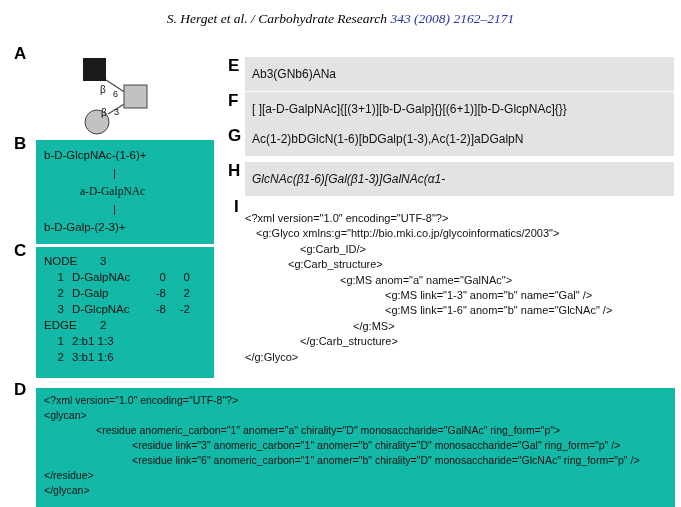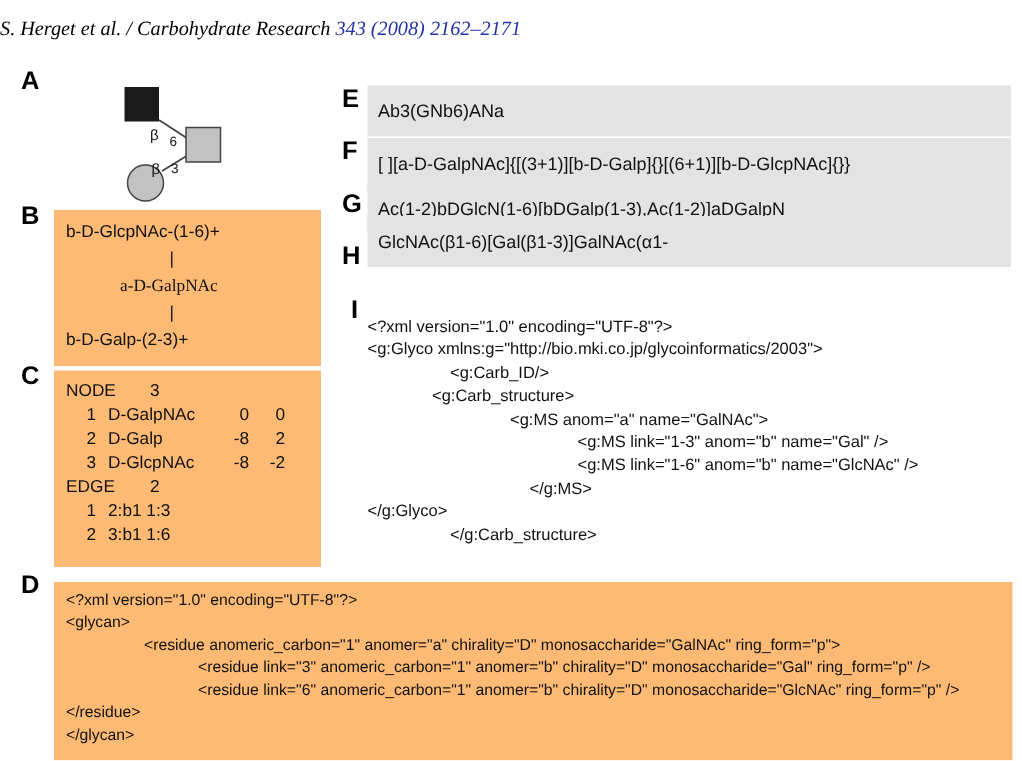--- a/index.html
+++ b/index.html
@@ -1,25 +1,25 @@
 <!DOCTYPE html>
 <html><head>
 <meta charset="utf-8">
 <style>
   html, body { margin:0; padding:0; background:#ffffff; }
   .page { position:relative; width:681px; height:507px; background:#ffffff;
           font-family:"Liberation Sans", sans-serif; color:#111; overflow:hidden; }
 
-  .header { position:absolute; top:11px; left:0; width:100%; text-align:left;
+  .header { position:absolute; top:11px; left:0; width:100%; text-align:center;
             font-family:"Liberation Serif", serif; font-style:italic; font-size:13.5px; color:#000; }
   .citation-link { color:#2433a5; }
 
   .panel-label { position:absolute; font-weight:bold; font-size:17px; color:#000; }
 
-  .gray-box { position:absolute; background:#fdba74; }
+  .gray-box { position:absolute; background:#14b8a6; }
 
   .seq-box { position:absolute; left:245px; width:422px; height:34px; background:#e3e3e3;
              display:flex; align-items:center; padding-left:7px; font-size:12px; white-space:nowrap; }
 
   .b-box { left:36px; top:140px; width:170px; height:98px; padding:6px 0 0 8px;
            font-size:11.5px; line-height:18px; }
   .b-pipe   { margin-left:69px; }
   .b-center { margin-left:36px;font-family:Liberation Serif, serif; }
 
   .c-box { left:36px; top:247px; width:170px; height:125px; padding:6px 0 0 8px;
@@ -101,31 +101,31 @@
   <div class="seq-box" style="top:92px;">
     <span>[ ][a-D-GalpNAc]{[(3+1)][b-D-Galp]{}[(6+1)][b-D-GlcpNAc]{}}</span>
   </div>
 
   <div class="panel-label" style="left:228px; top:126px;">G</div>
   <div class="seq-box" style="top:122px;">
     <span>Ac(1-2)bDGlcN(1-6)[bDGalp(1-3),Ac(1-2)]aDGalpN</span>
   </div>
 
   <div class="panel-label" style="left:228px; top:161px;">H</div>
-  <div class="seq-box" style="top:144px;">
+  <div class="seq-box" style="top:162px;font-style:italic;">
     <span>GlcNAc(β1-6)[Gal(β1-3)]GalNAc(α1-</span>
   </div>
 
   <div class="panel-label" style="left:234px; top:197px;">I</div>
   <div class="i-block">
     <div class="xml" style="margin-left:0">&lt;?xml version="1.0" encoding="UTF-8"?&gt;</div>
-    <div class="xml" style="margin-left:0">&lt;g:Glyco xmlns:g="http://bio.mki.co.jp/glycoinformatics/2003"&gt;</div>
+    <div class="xml" style="margin-left:11px">&lt;g:Glyco xmlns:g="http://bio.mki.co.jp/glycoinformatics/2003"&gt;</div>
     <div class="xml" style="margin-left:55px">&lt;g:Carb_ID/&gt;</div>
     <div class="xml" style="margin-left:43px">&lt;g:Carb_structure&gt;</div>
     <div class="xml" style="margin-left:95px">&lt;g:MS anom="a" name="GalNAc"&gt;</div>
     <div class="xml" style="margin-left:140px">&lt;g:MS link="1-3" anom="b" name="Gal" /&gt;</div>
     <div class="xml" style="margin-left:140px">&lt;g:MS link="1-6" anom="b" name="GlcNAc" /&gt;</div>
     <div class="xml" style="margin-left:108px">&lt;/g:MS&gt;</div>
+    <div class="xml" style="margin-left:55px">&lt;/g:Carb_structure&gt;</div>
     <div class="xml" style="margin-left:0">&lt;/g:Glyco&gt;</div>
-    <div class="xml" style="margin-left:55px">&lt;/g:Carb_structure&gt;</div>
   </div>
 
 </div>
 
 </body></html>

